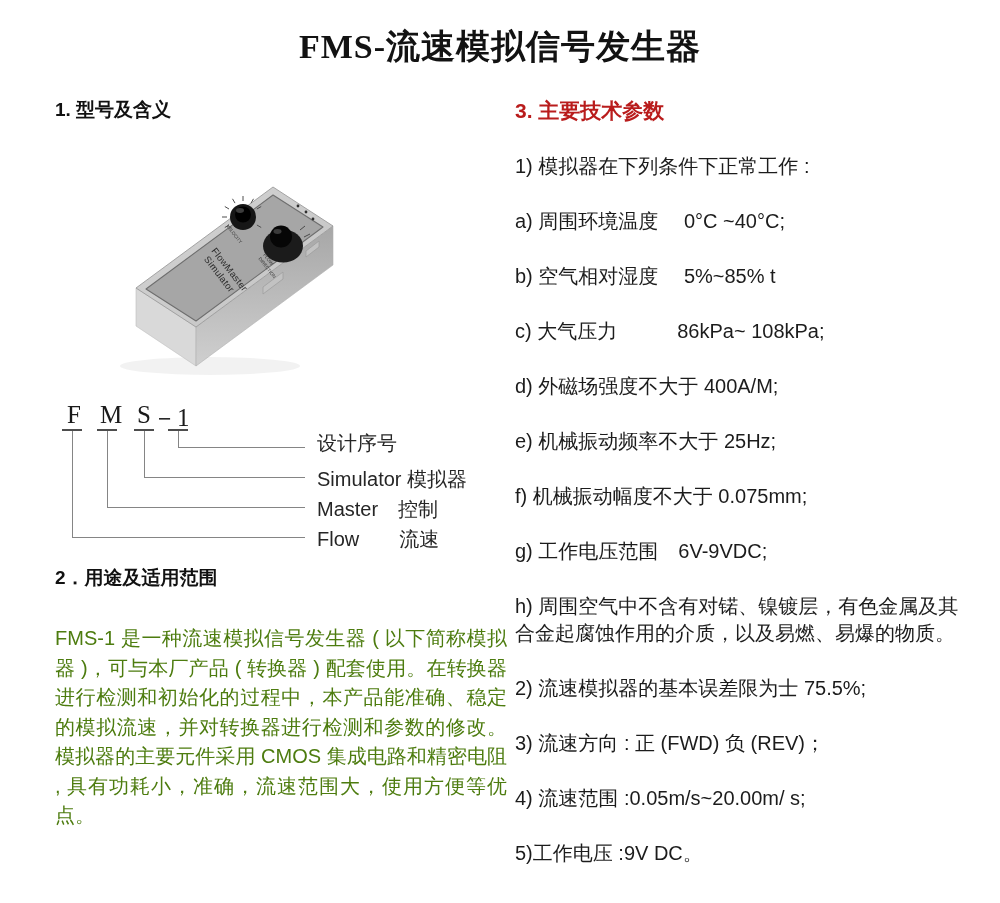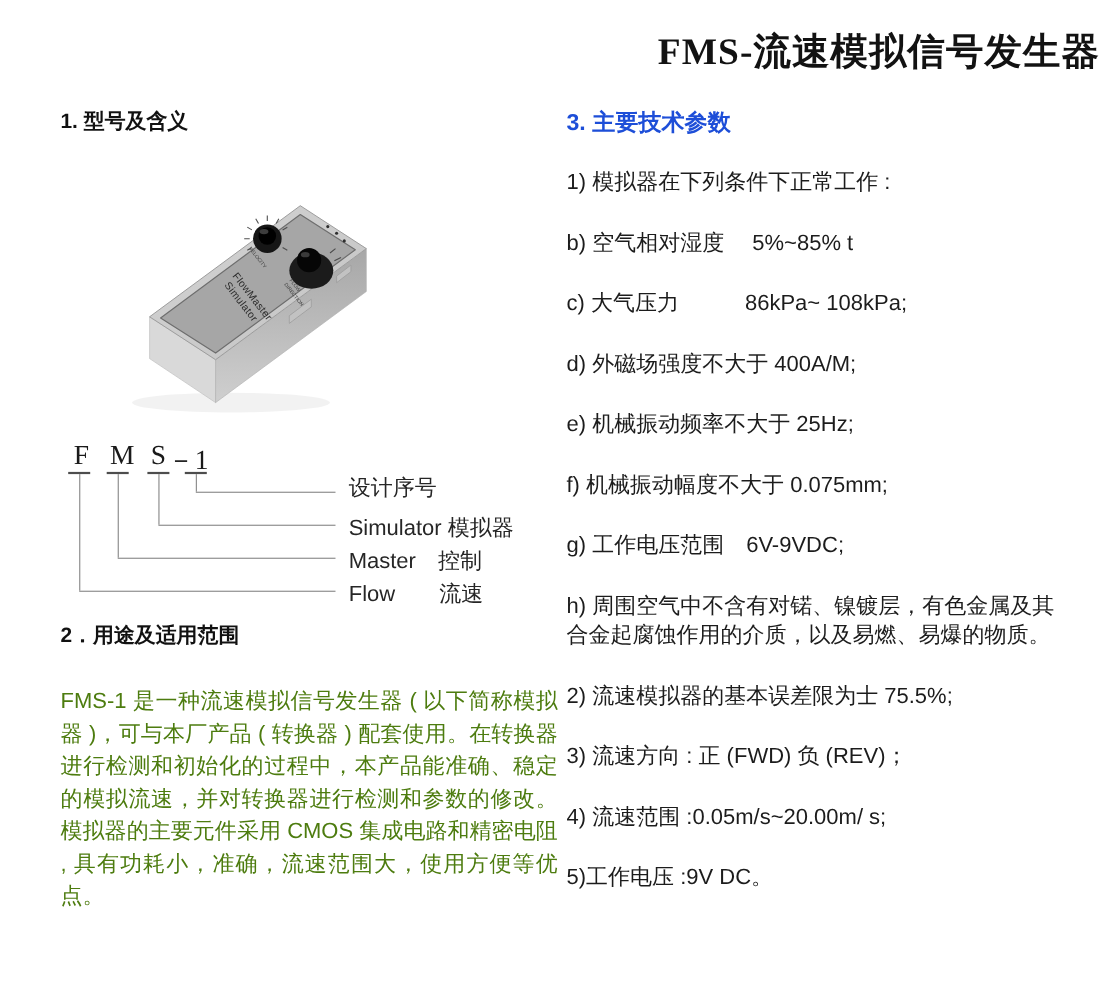--- a/index.html
+++ b/index.html
@@ -4,33 +4,33 @@
 <style>
   * { margin: 0; padding: 0; box-sizing: border-box; }
   html, body { background: #ffffff; }
   body {
     width: 1000px; height: 903px; position: relative; overflow: hidden;
     font-family: "Liberation Sans", "DejaVu Sans", sans-serif;
     color: #1c1c1c;
   }
   .page-title {
     position: absolute; top: 24px; left: 0; width: 1000px;
-    text-align: right;
+    text-align: center;
     font-family: "Liberation Serif", "DejaVu Serif", serif;
     font-weight: bold; font-size: 34px; color: #121212; letter-spacing: 1px;
   }
   .sec-heading {
     position: absolute; font-size: 19px; font-weight: bold; color: #111;
     white-space: pre-wrap;
   }
   #h1 { left: 55px; top: 97px; }
   #h2 { left: 55px; top: 565px; }
   
   .right-col { position: absolute; left: 515px; top: 97px; width: 452px; }
-  .right-col .rc-heading { font-size: 21px; font-weight: bold; color: #1d4ed8; margin-bottom: 6px; }
+  .right-col .rc-heading { font-size: 21px; font-weight: bold; color: #b91c1c; margin-bottom: 6px; }
   .spec-line { font-size: 20px; line-height: 27px; color: #1c1c1c; white-space: pre-wrap; margin-top: 28px; }
   
   .para {
     position: absolute; left: 55px; top: 624px; width: 452px;
     font-size: 20px; line-height: 29.5px; color: #4d7c0f; white-space: pre-wrap;
     text-align: justify;
   }
   
   .diagram { position: absolute; left: 55px; top: 395px; width: 440px; height: 165px; }
   .m-letter {
@@ -145,20 +145,21 @@
   <div class="d-label" style="top:101px">Master　控制</div>
   <div class="d-label" style="top:131px">Flow　　流速</div>
 </div>
 
 <div class="sec-heading" id="h2">2．用途及适用范围</div>
 <div class="para">FMS-1 是一种流速模拟信号发生器 ( 以下简称模拟器 )，可与本厂产品 ( 转换器 ) 配套使用。在转换器进行检测和初始化的过程中，本产品能准确、稳定的模拟流速，并对转换器进行检测和参数的修改。模拟器的主要元件采用 CMOS 集成电路和精密电阻 , 具有功耗小，准确，流速范围大，使用方便等优点。</div>
 
 <div class="right-col">
   <div class="rc-heading">3. 主要技术参数</div>
   <div class="spec-line">1) 模拟器在下列条件下正常工作 :</div>
+  <div class="spec-line">a) 周围环境温度　 0°C ~40°C;</div>
   <div class="spec-line">b) 空气相对湿度　 5%~85% t</div>
   <div class="spec-line">c) 大气压力　　　86kPa~ 108kPa;</div>
   <div class="spec-line">d) 外磁场强度不大于 400A/M;</div>
   <div class="spec-line">e) 机械振动频率不大于 25Hz;</div>
   <div class="spec-line">f) 机械振动幅度不大于 0.075mm;</div>
   <div class="spec-line">g) 工作电压范围　6V-9VDC;</div>
   <div class="spec-line">h) 周围空气中不含有对锘、镍镀层，有色金属及其合金起腐蚀作用的介质，以及易燃、易爆的物质。</div>
   <div class="spec-line">2) 流速模拟器的基本误差限为士 75.5%;</div>
   <div class="spec-line">3) 流速方向 : 正 (FWD) 负 (REV)；</div>
   <div class="spec-line">4) 流速范围 :0.05m/s~20.00m/ s;</div>

